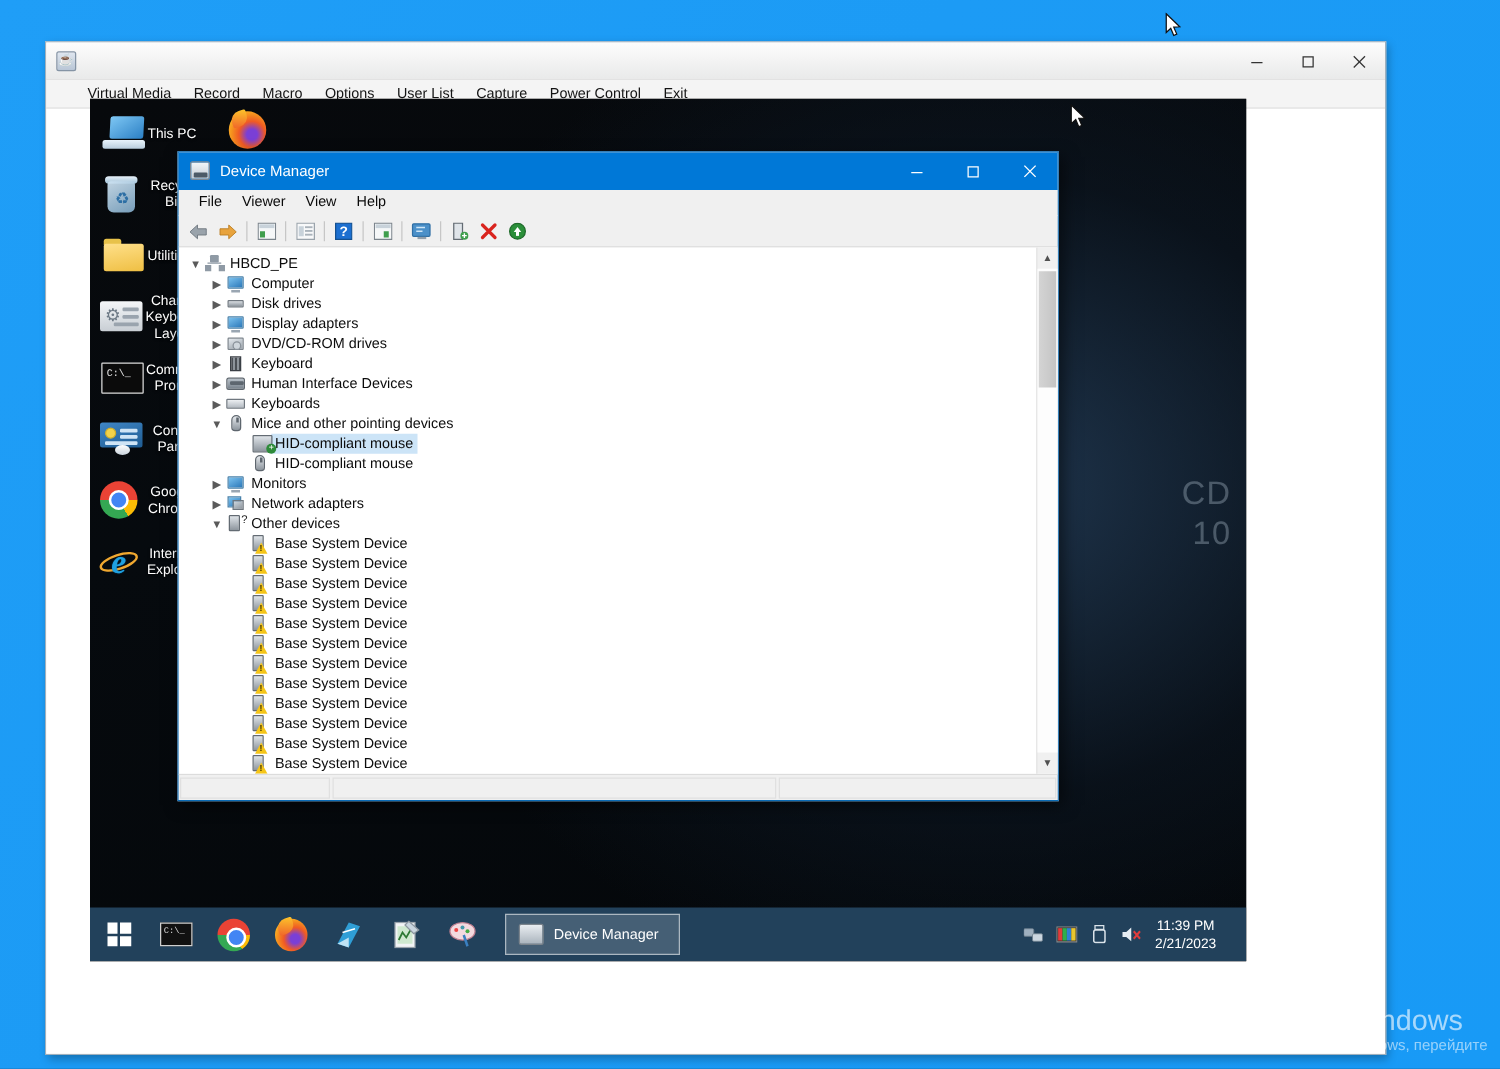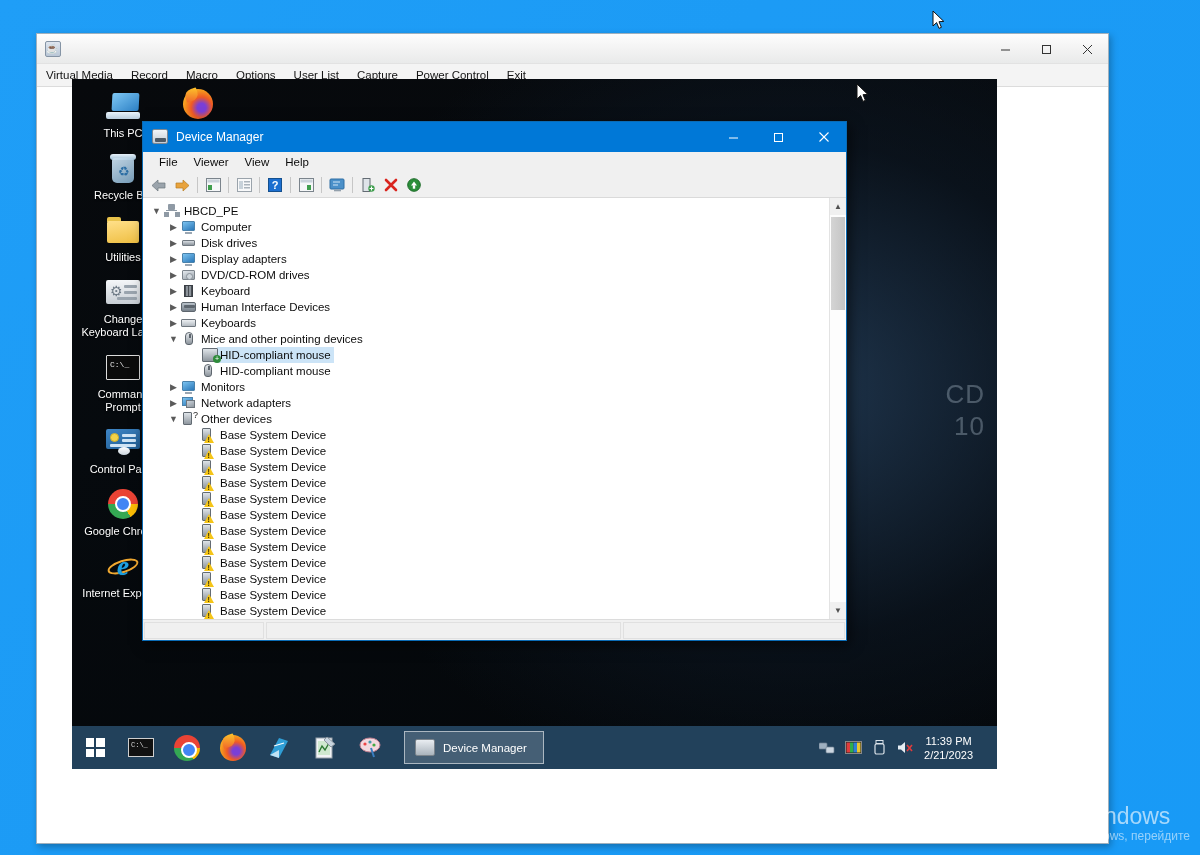--- a/index.html
+++ b/index.html
@@ -56,21 +56,21 @@
     display: flex; align-items: center; justify-content: center;
     color: #333;
   }
   .kvm-winbtn svg { display: block; }
 
   .kvm-menubar {
     height: 23px;
     background: #f4f4f4;
     border-bottom: 1px solid #dcdcdc;
     display: flex; align-items: center;
-    padding-left: 0;
+    padding-left: 24px;
   }
   .kvm-menu-item {
     font-size: 11.5px; color: #141414;
     padding: 2px 9px;
     white-space: nowrap;
   }
 
   .kvm-body {
     flex: 1;
     background: #ffffff;
@@ -111,21 +111,21 @@
   }
 
   
   .desk-icons {
     position: absolute; left: 8px; top: 8px;
     width: 86px;
   }
   .desk-icon {
     width: 86px;
     margin-bottom: 9px;
-    display: flex; flex-direction: column; align-items: center;
+    display: flex; flex-direction: row; align-items: center;
     text-align: center;
   }
   .desk-icon .glyph {
     width: 38px; height: 38px;
     display: flex; align-items: center; justify-content: center;
     margin-bottom: 2px;
   }
   .desk-icon .lbl {
     color: #fff; font-size: 11px; line-height: 13px;
     text-shadow: 0 1px 2px rgba(0,0,0,0.95);

